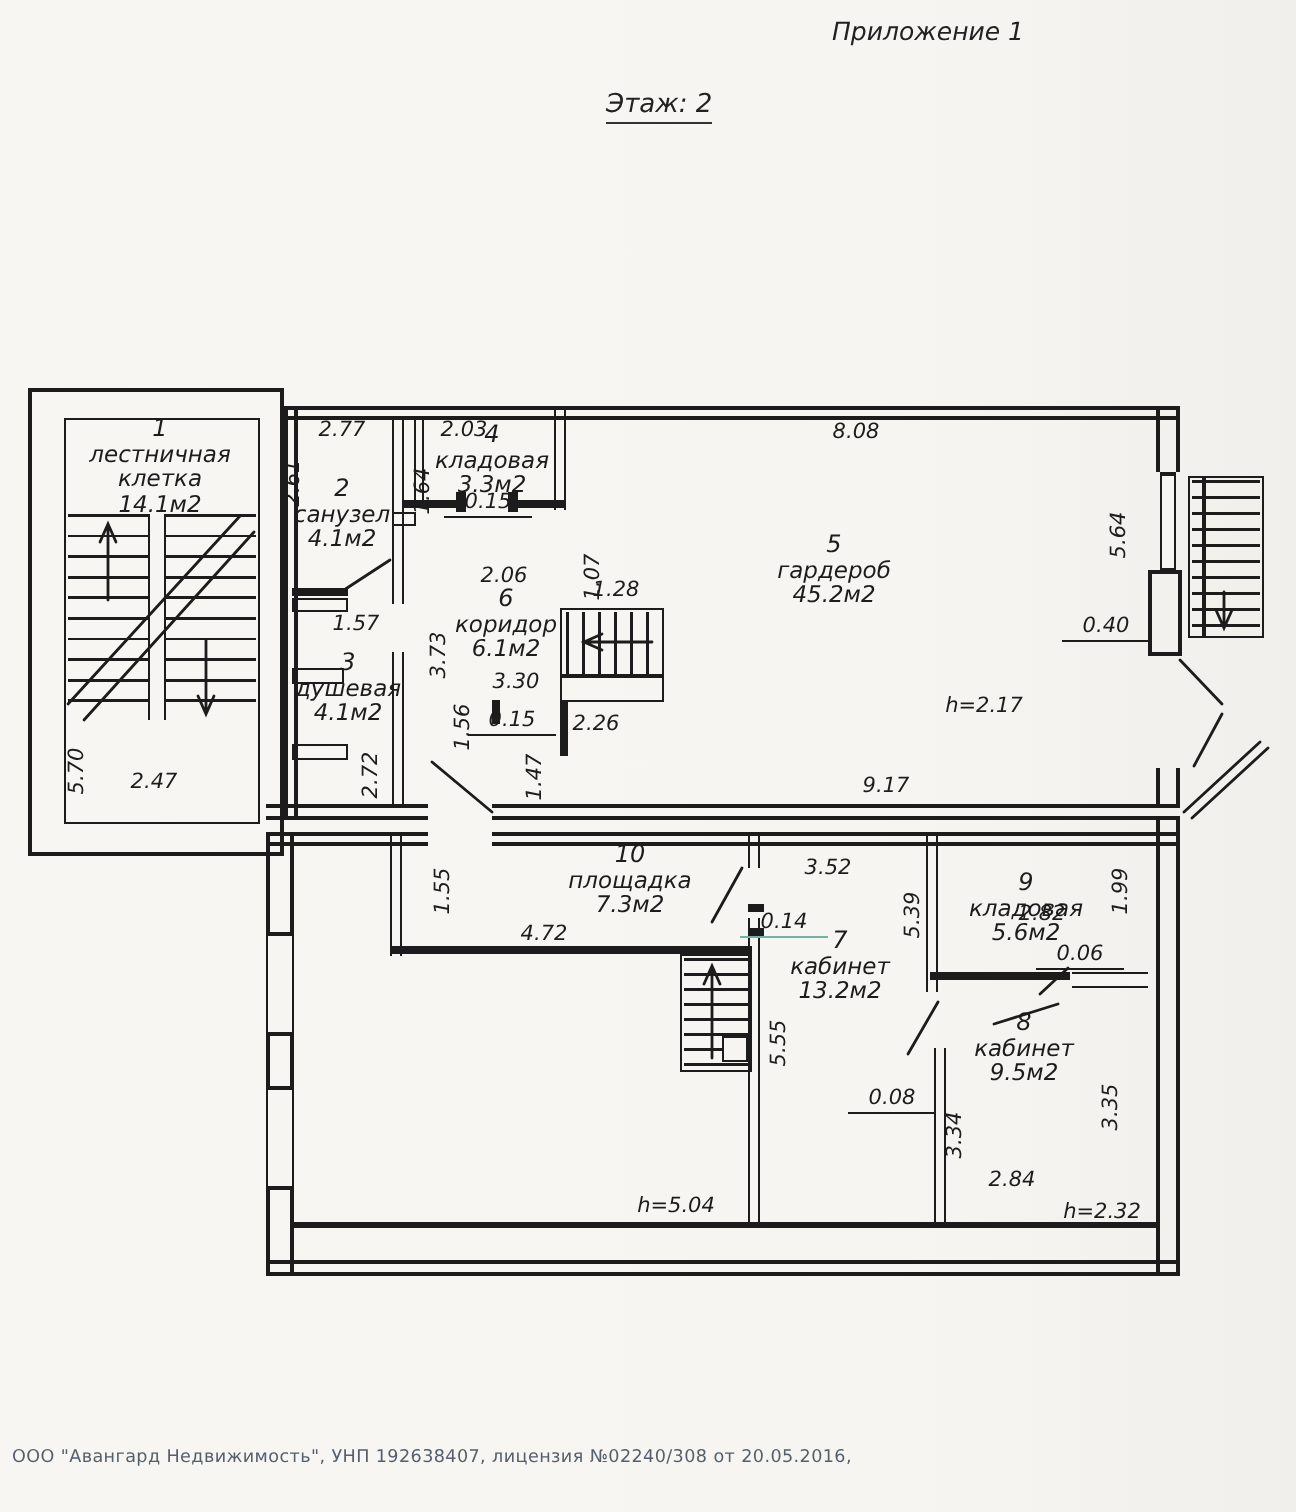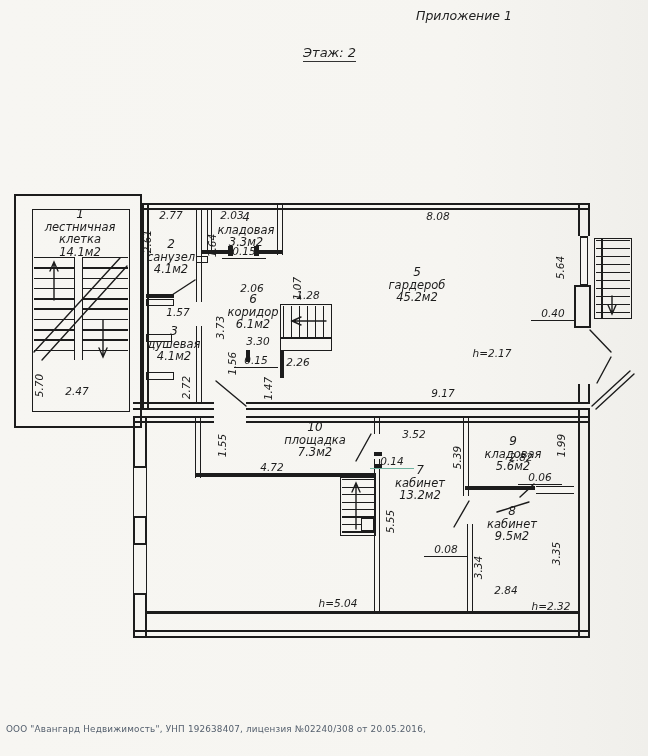--- a/index.html
+++ b/index.html
@@ -171,21 +171,21 @@
       <div class="room-label" style="left: 452px; top: 505px;">
         <div class="rnum">8</div>
         <div class="rname">кабинет</div>
         <div class="rarea">9.5м2</div>
       </div>
       <div class="dim" style="left: 149px; top: 210px;">2.77</div>
       <div class="dim rot" style="left: 125px; top: 236px;">2.61</div>
       <div class="dim" style="left: 210px; top: 210px;">2.03</div>
       <div class="dim rot" style="left: 190px; top: 240px;">1.64</div>
       <div class="dim u" style="left: 222px; top: 246px;">0.15</div>
-      <div class="dim" style="left: 416px; top: 211px; font-style: italic;">8.08</div>
+      <div class="dim" style="left: 406px; top: 211px; font-style: italic;">8.08</div>
       <div class="dim" style="left: 230px; top: 283px;">2.06</div>
       <div class="dim rot" style="left: 275px; top: 283px;">1.07</div>
       <div class="dim" style="left: 286px; top: 290px;">1.28</div>
       <div class="dim" style="left: 156px; top: 307px;">1.57</div>
       <div class="dim rot" style="left: 198px; top: 322px;">3.73</div>
       <div class="dim" style="left: 236px; top: 336px;">3.30</div>
       <div class="dim rot" style="left: 538px; top: 262px;">5.64</div>
       <div class="dim u" style="left: 531px; top: 308px;">0.40</div>
       <div class="dim" style="left: 470px; top: 348px;">h=2.17</div>
       <div class="dim u" style="left: 234px; top: 355px;">0.15</div>

